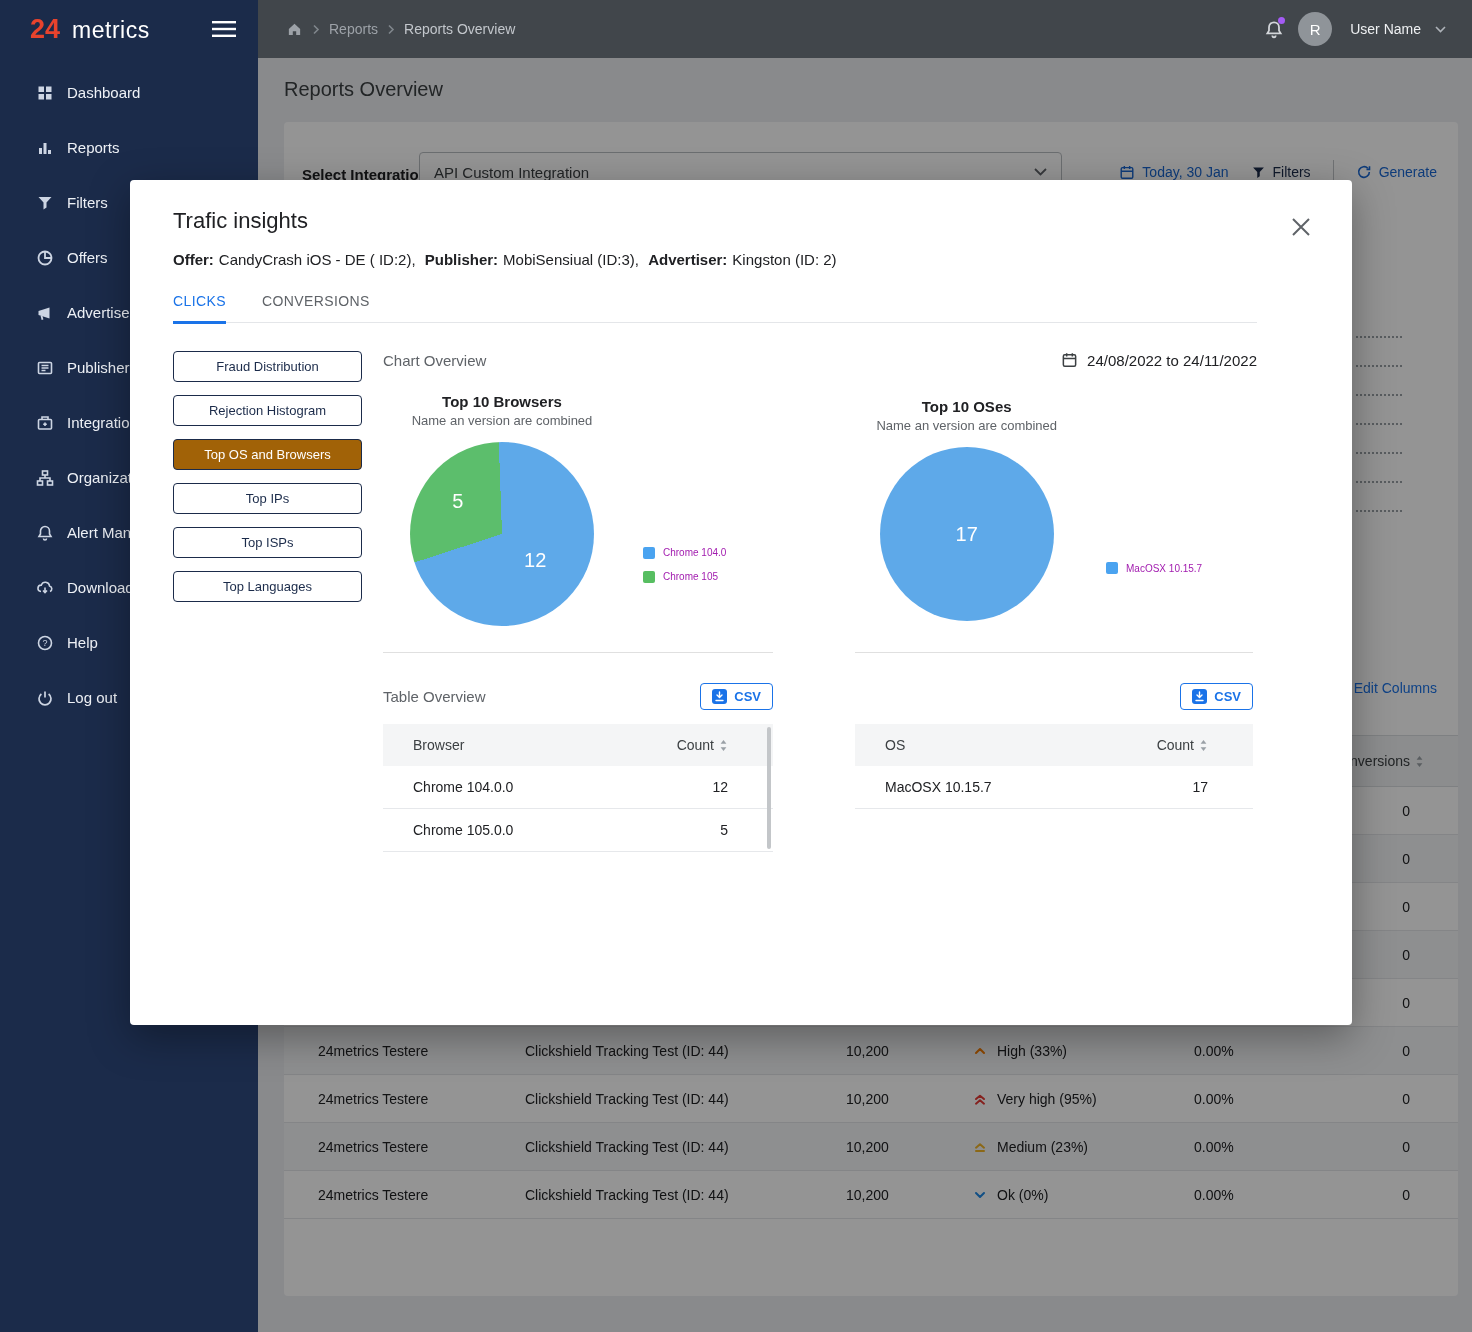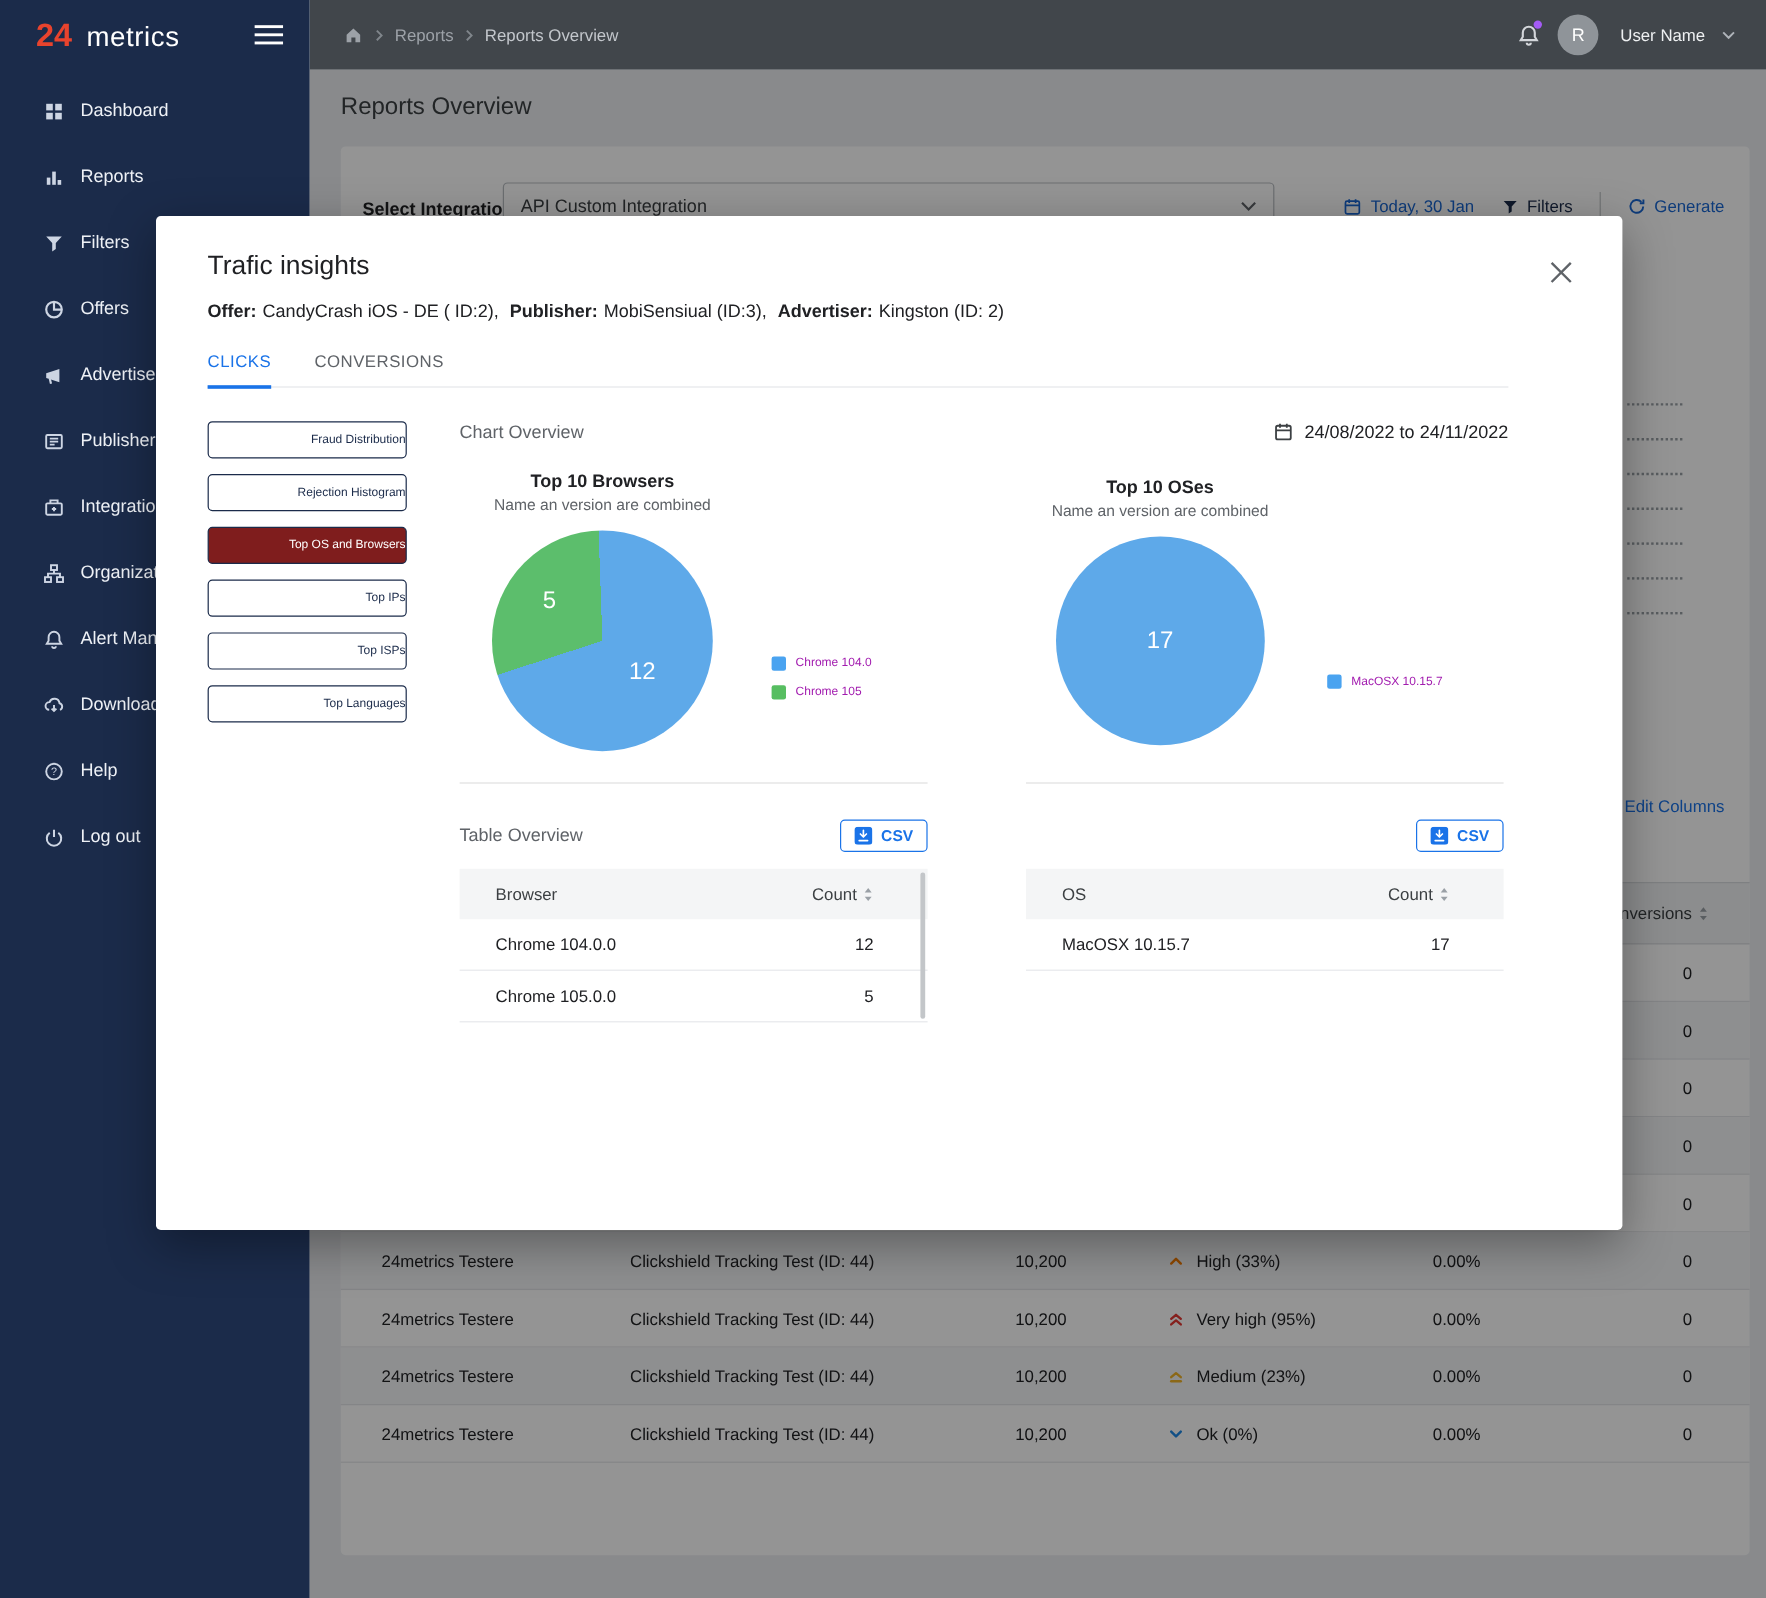--- a/index.html
+++ b/index.html
@@ -45,21 +45,21 @@
   .filter-label { position:absolute; left:18px; top:44px; font-size:15px; font-weight:700; color:#202124; }
   .integration-select { position:absolute; left:135px; top:30px; width:643px; height:40px;
     border:1px solid #b9bdc2; border-radius:4px; background:#fff; display:flex; align-items:center;
     justify-content:space-between; padding:0 14px; font-size:15px; color:#3c4043; cursor:pointer; }
   .card-actions { position:absolute; right:21px; top:30px; height:40px; display:flex; align-items:center; gap:22px; }
   .text-btn { display:flex; align-items:center; gap:7px; font-size:14px; font-weight:500; cursor:pointer; background:none; border:none; font-family:inherit; }
   .btn-blue { color:#1967d2; } .btn-navy { color:#1b2b4a; }
   .v-div { width:1px; height:24px; background:#c2c5c9; }
   .dots-block { position:absolute; left:1072px; top:214px; width:46px; }
   .dot-row { border-top:2px dotted #9aa0a6; margin-bottom:27px; }
-  .edit-columns { position:absolute; right:21px; top:542px; font-size:14px; color:#1a73e8; cursor:pointer; }
+  .edit-columns { position:absolute; right:21px; top:558px; font-size:14px; color:#1a73e8; cursor:pointer; }
 
   .report-table { position:absolute; left:0; right:0; top:613px; font-size:14px; color:#202124; }
   .rt-head { height:52px; background:#f1f3f4; border-top:1px solid #dadce0; border-bottom:1px solid #dadce0;
     display:flex; align-items:center; }
   .rt-row { height:48px; display:flex; align-items:center; border-bottom:1px solid #e4e6e9; cursor:pointer; }
   .rt-body .rt-row:nth-child(even) { background:#f5f6f8; }
   .c-name { width:241px; padding-left:34px; } .c-offer { width:321px; } .c-clicks { width:126px; }
   .c-risk { width:222px; display:flex; align-items:center; gap:9px; }
   .c-rate { width:110px; }
   .c-conv { flex:1; display:flex; justify-content:flex-end; padding-right:48px; }
@@ -76,23 +76,23 @@
   .modal-title { font-size:22px; font-weight:500; color:#202124; }
   .modal-close { position:absolute; top:36px; right:40px; background:none; border:none; cursor:pointer; color:#5f6368; }
   .modal-sub { margin-top:17px; font-size:15px; color:#202124; }
   .sub-part { margin-right:5px; } .sub-part b { font-weight:700; margin-right:5px; }
   .tabs { margin-top:25px; display:flex; gap:36px; border-bottom:1px solid #e4e6e9; }
   .tab { font-size:14px; font-weight:500; letter-spacing:.4px; color:#5f6368; padding-bottom:12px;
     border-bottom:3px solid transparent; margin-bottom:-2px; cursor:pointer; background:none; font-family:inherit; border-top:none; border-left:none; border-right:none; }
   .tab.active { color:#1a73e8; border-bottom-color:#1a73e8; }
   .modal-body { display:flex; margin-top:28px; }
   .side-btns { width:159px; margin-right:51px; flex:0 0 159px; }
-  .side-btn { width:166px; height:31px; margin-bottom:13px; background:#fff; border:1px solid #1b2b4a;
-    border-radius:4px; color:#1b2b4a; font-size:10px; font-family:inherit; cursor:pointer;text-align:right; }
-  .side-btn.active { background:#7f1d1d; color:#fff; }
+  .side-btn { width:189px; height:31px; margin-bottom:13px; background:#fff; border:1px solid #1b2b4a;
+    border-radius:4px; color:#1b2b4a; font-size:13px; font-family:inherit; cursor:pointer; }
+  .side-btn.active { background:#a16207; color:#fff; }
   .insight-col { flex:1; }
   .chart-header { display:flex; justify-content:space-between; align-items:center; }
   .chart-ov-label, .table-ov-label { font-size:15px; color:#5f6368; }
   .date-range { display:flex; align-items:center; gap:9px; font-size:15px; color:#202124; }
   .charts-row { display:flex; margin-top:24px; }
   .chart-block { display:flex; align-items:center; }
   .chart-block-1 { margin-left:27px; } .chart-block-2 { margin-left:150px; }
   .pie-wrap { display:flex; flex-direction:column; align-items:center; }
   .pie-title { font-size:15px; font-weight:700; color:#202124; margin-bottom:3px; }
   .pie-sub { font-size:13px; color:#5f6368; margin-bottom:14px; }

